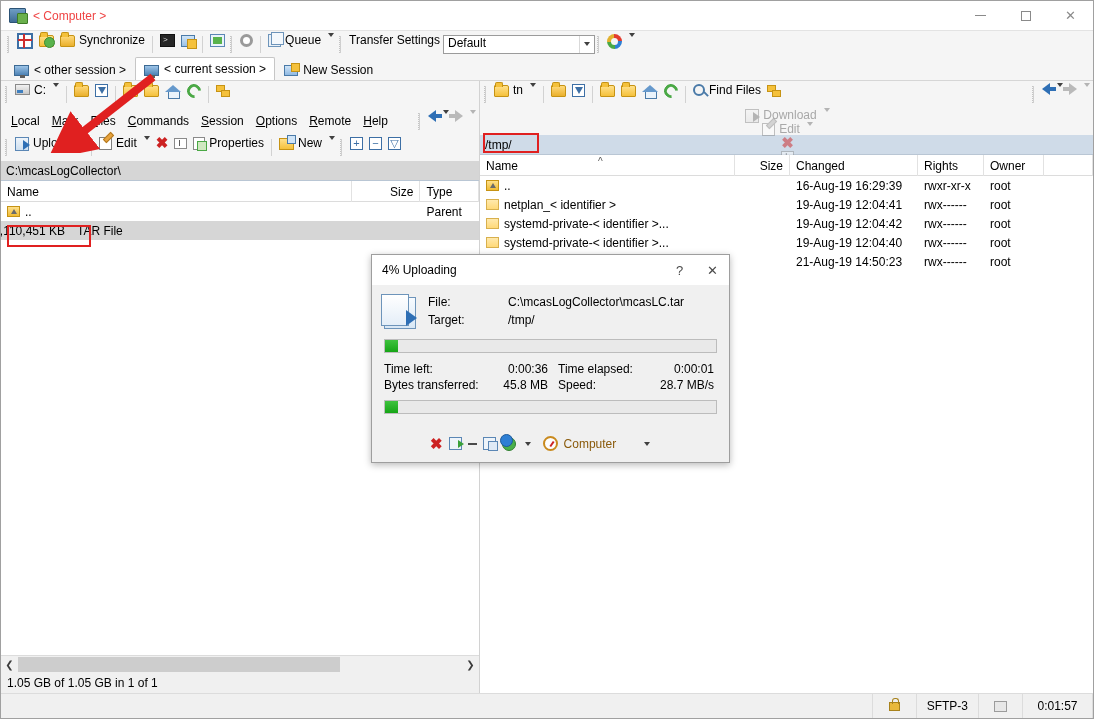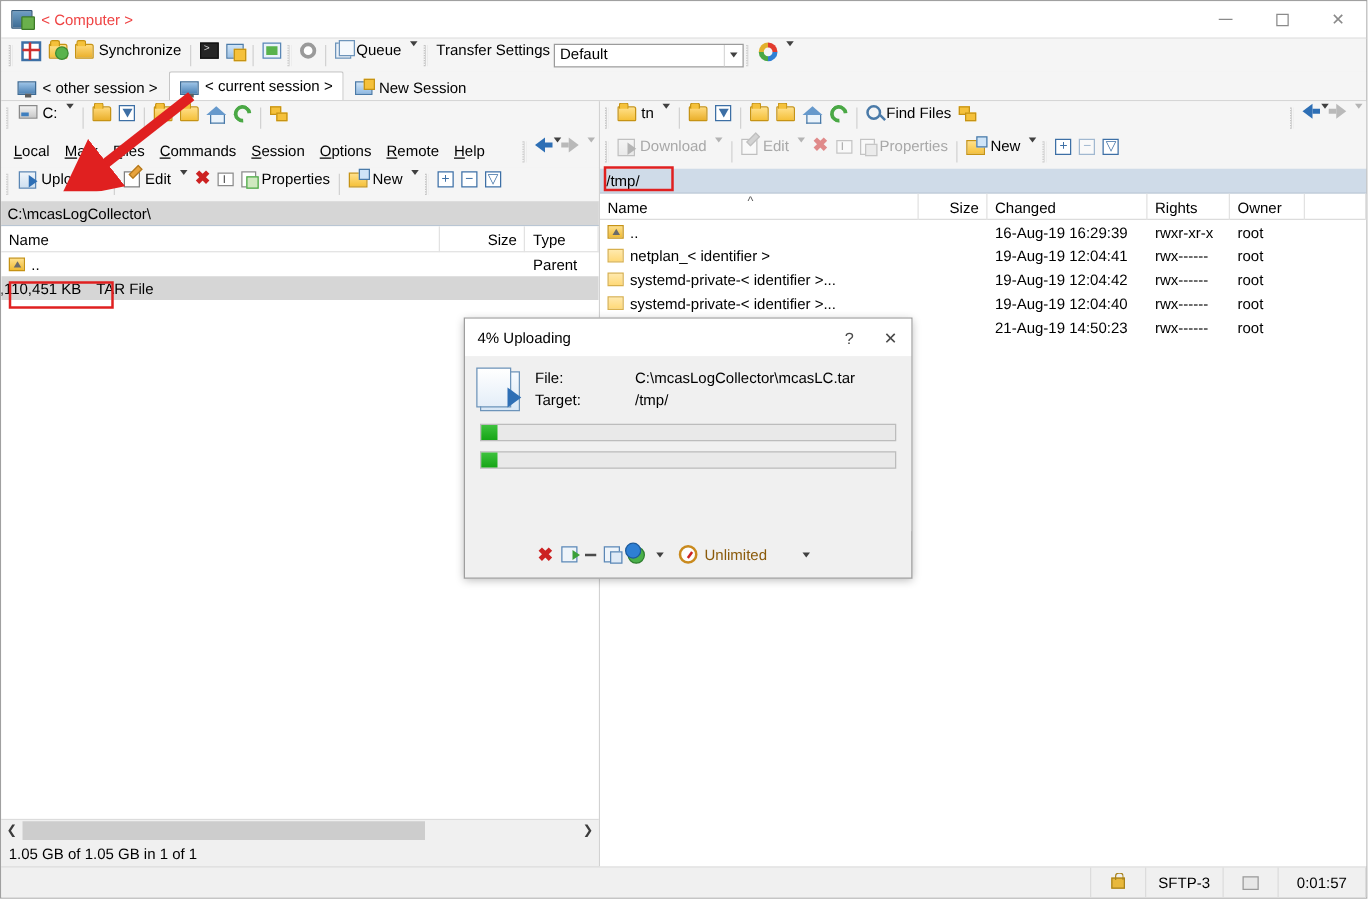--- a/index.html
+++ b/index.html
@@ -672,21 +672,21 @@
         <div class="tb-item">
             <span class="arrow-l"></span>
             <span class="caret"></span>
           </div>
         <div class="tb-item">
             <span class="arrow-r"></span>
             <span class="caret dis"></span>
           </div>
       </div>
 
-      <div class="pane-toolbar" style="opacity:1;">
+      <div class="pane-toolbar" style="opacity:1;flex-direction:column;">
         <div class="tb-grip"></div>
         <div class="tb-item" style="color:#a8a8a8;">
           <span class="ic-upload" style="filter:grayscale(1);opacity:.45;"></span>
           <span>Download</span>
           <span class="caret dis"></span>
         </div>
         <div class="tb-sep"></div>
         <div class="tb-item" style="color:#a8a8a8;">
           <span class="ic-edit" style="filter:grayscale(1);opacity:.45;"></span>
           <span>Edit</span>
@@ -816,33 +816,43 @@
         <div class="kv">
           <span>File:</span>
           <span>C:\mcasLogCollector\mcasLC.tar</span>
           <span>Target:</span>
           <span>/tmp/</span>
         </div>
       </div>
       <div class="progress">
         <div class="bar" id="bar-file" style="width: 4%;"></div>
       </div>
+      <div class="stats">
+        <span>Time left:</span>
+        <span class="r">0:00:36</span>
+        <span style="padding-left:10px;">Time elapsed:</span>
+        <span class="r">0:00:01</span>
+        <span>Bytes transferred:</span>
+        <span class="r">45.8 MB</span>
+        <span style="padding-left:10px;">Speed:</span>
+        <span class="r">28.7 MB/s</span>
+      </div>
       <div class="progress" style="margin-top:8px;">
         <div class="bar" id="bar-total" style="width: 4%;"></div>
       </div>
     </div>
     <div class="dlg-footer">
       <span class="ic-cancel">✖</span>
       <span class="ic-skip"></span>
       <span class="ic-minimize"></span>
       <span class="ic-queuebtn"></span>
       <span class="ic-check"></span>
       <span class="caret"></span>
       <span class="ic-speed" style="margin-left:6px;"></span>
-      <span style="color:#8a5a0a;">Unlimited</span>
+      <span style="color:#8a5a0a;">Computer</span>
       <span class="caret" style="margin-left:22px;"></span>
     </div>
   </div>
 
   <div class="anno-box" style="left:6px;  top:224px; width:84px;  height:22px;"></div>
   <div class="anno-box" style="left:482px; top:132px; width:56px;  height:20px;"></div>
   <svg class="anno-arrow" style="left:40px; top:72px; width:120px; height:80px;" viewBox="0 0 120 80">
     <defs>
       <marker id="ah" markerWidth="6" markerHeight="6" refX="1" refY="3" orient="auto">
         <path d="M0,0 L6,3 L0,6 z" fill="#e02020"></path>

